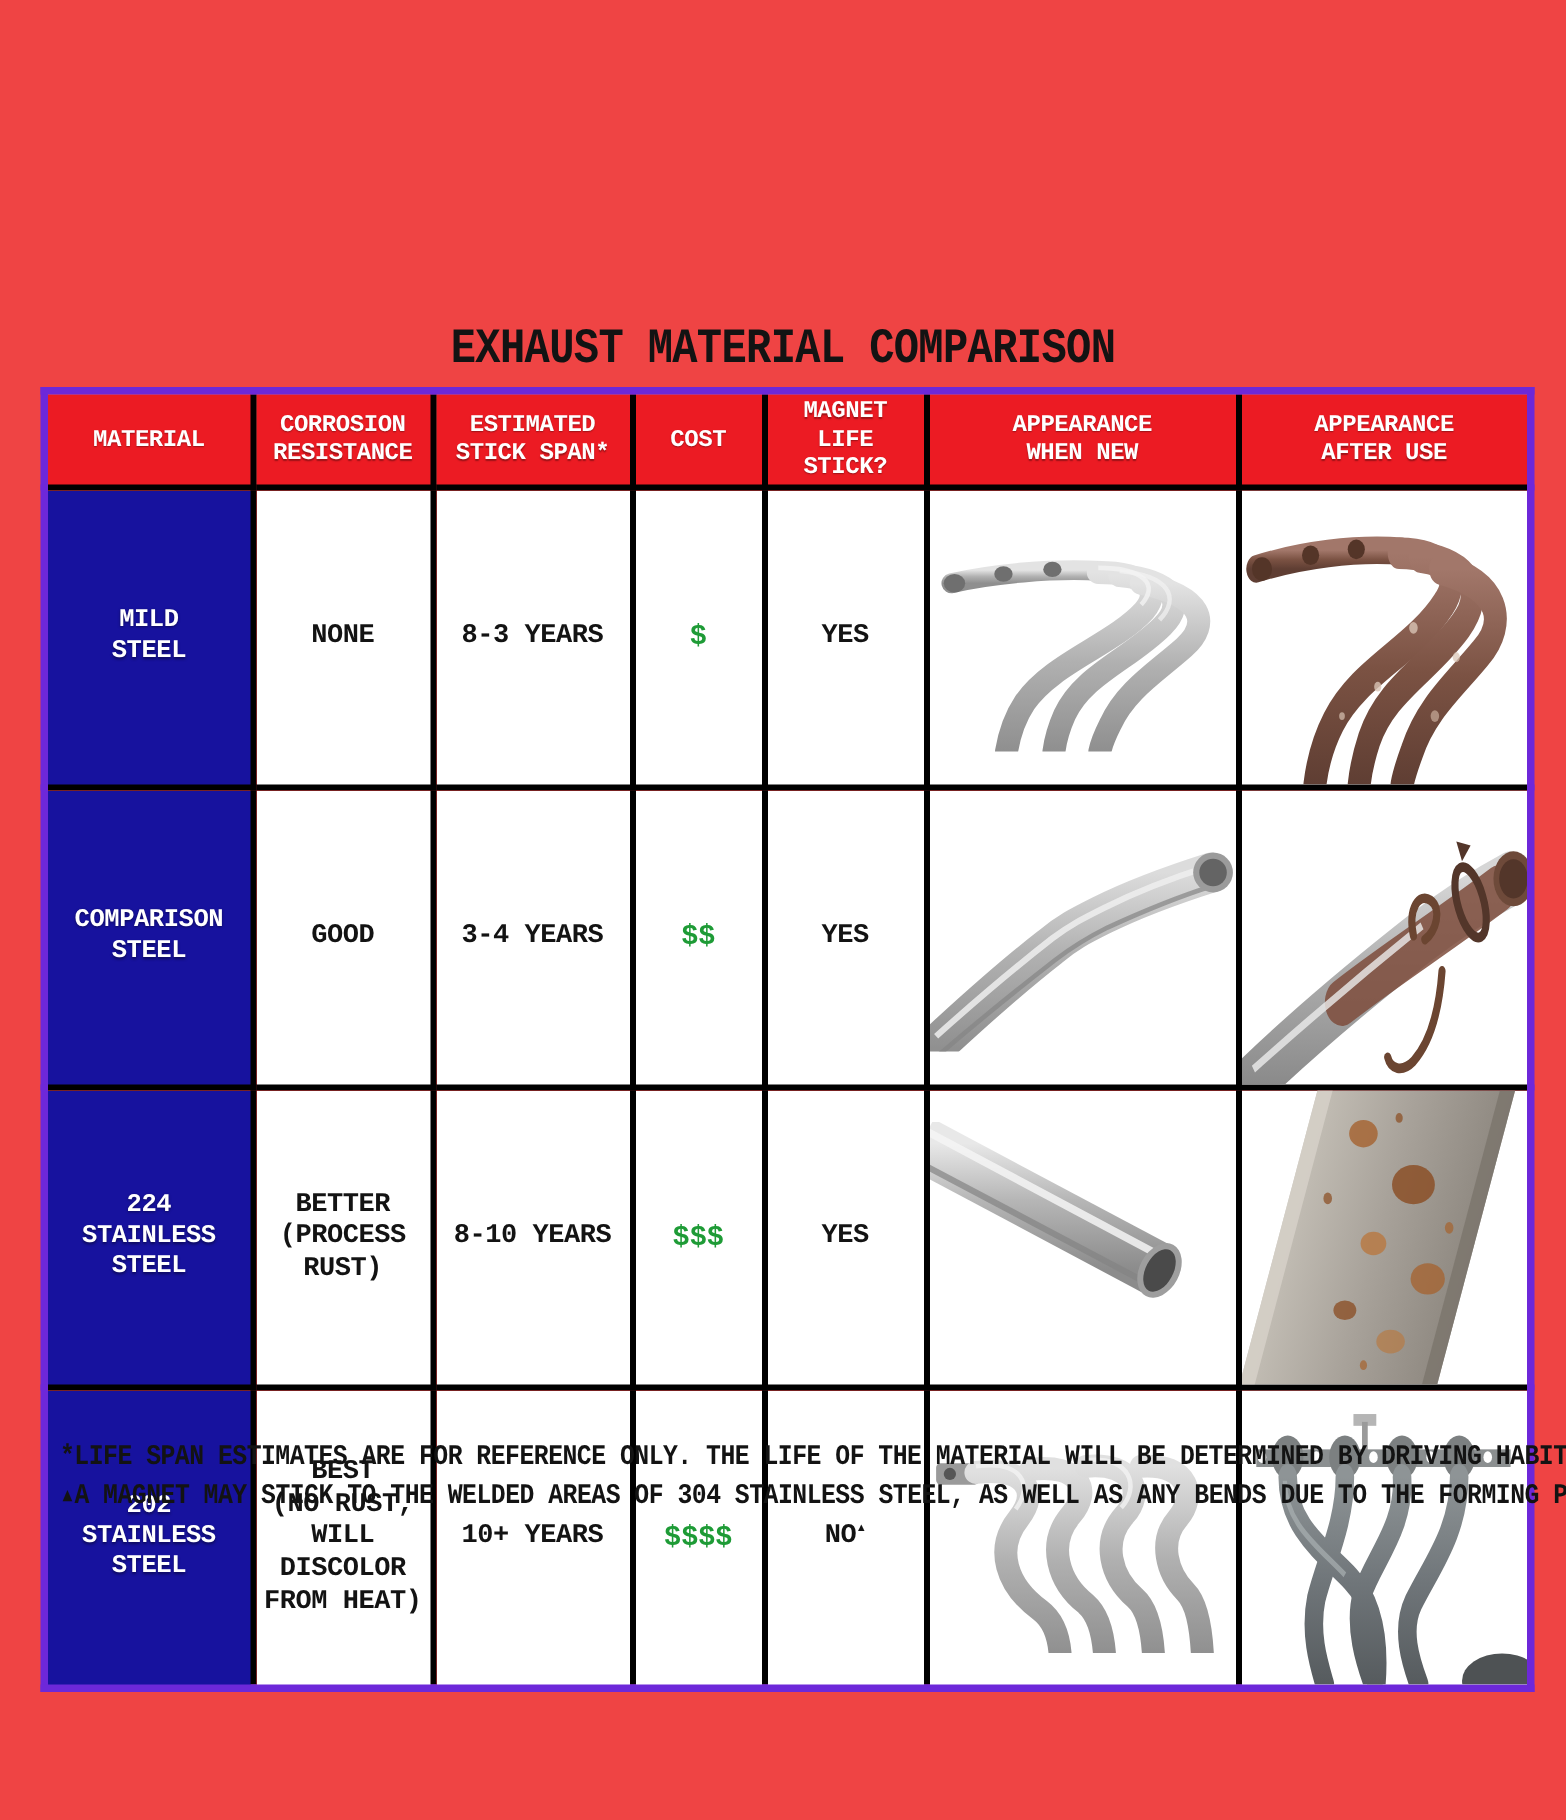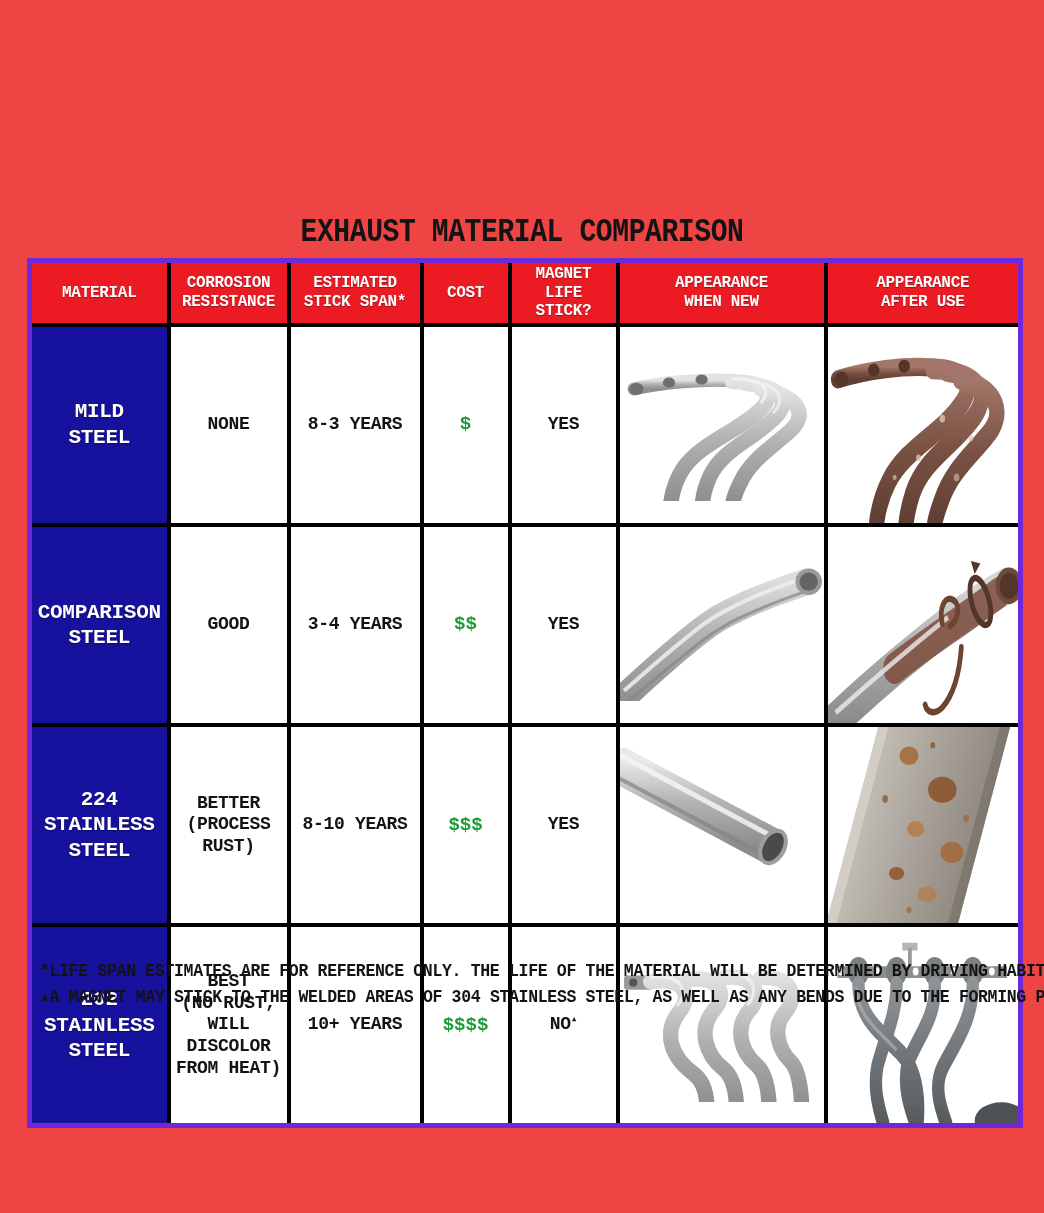--- a/index.html
+++ b/index.html
@@ -31,21 +31,21 @@
   }
   .cmp thead tr { height:64px; }
   .cmp tbody tr { height:157px; }
   .cmp thead th {
     background:var(--header-red); color:#fff;
     font-size:16px; line-height:1.15; white-space:pre-line;
     text-shadow:0 1px 1px rgba(0,0,0,0.35);
   }
   .cmp tbody th.mat {
     background:var(--material-blue); color:#fff;
-    font-size:21px; line-height:1.2; white-space:pre-line;
+    font-size:17px; line-height:1.2; white-space:pre-line;
     text-shadow:0 1px 2px rgba(0,0,0,0.45);
   }
   .cmp td {
     background:#fff; color:#131313;
     font-size:18px; line-height:1.2; white-space:pre-line;
   }
   .cmp td.cost { color:var(--cost-green); font-size:19px; letter-spacing:0; }
   .cmp td.magnet sup.marker { font-size:62%; vertical-align:super; line-height:0; }
   .cmp td.photo-cell { padding:0; background:#fff; }
   svg.photo { display:block; width:100%; height:100%; background:#fff; }

